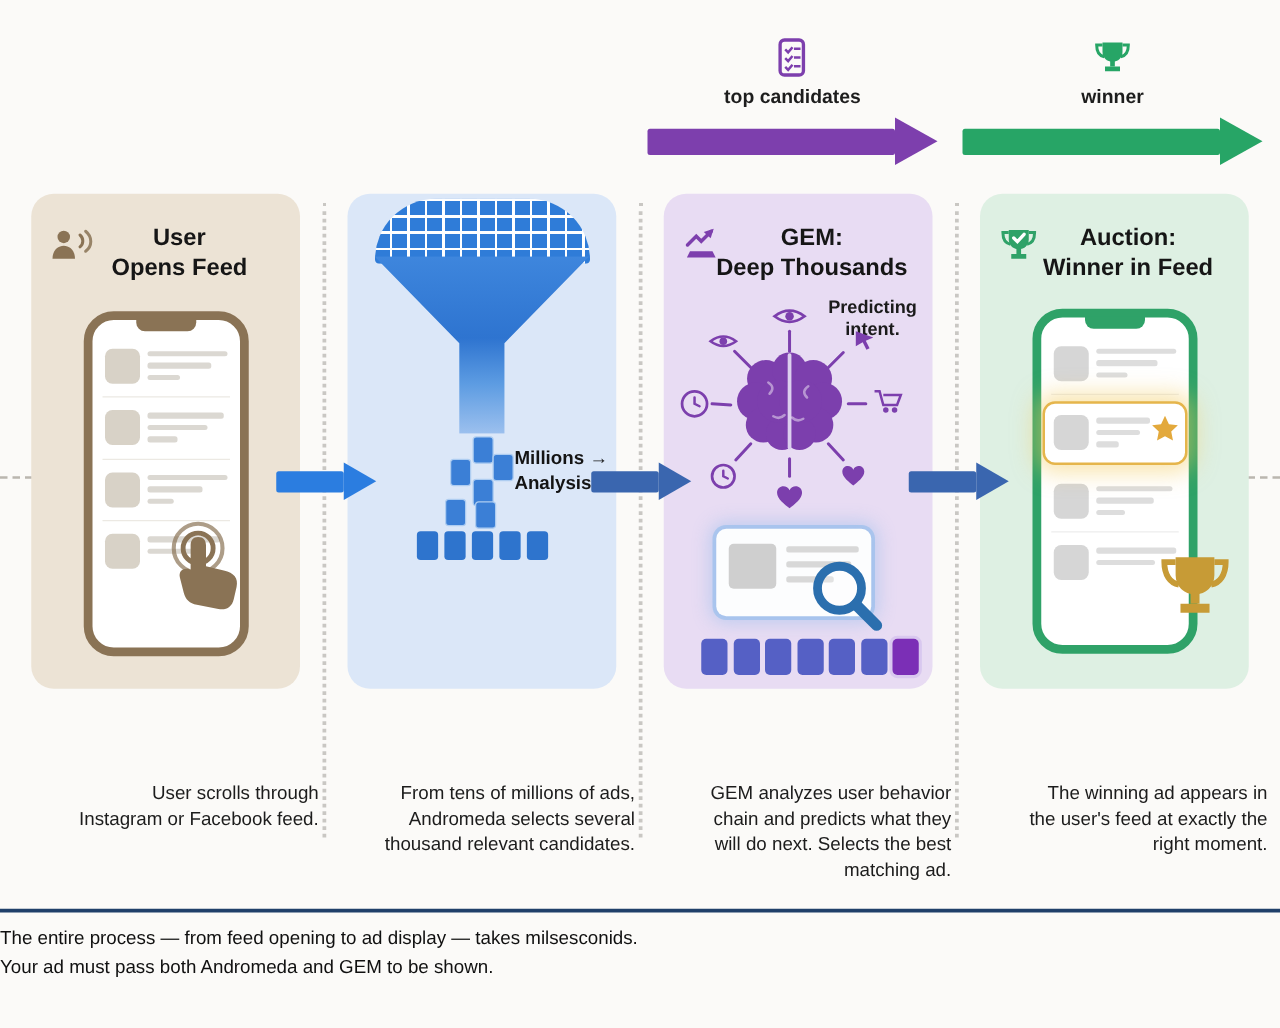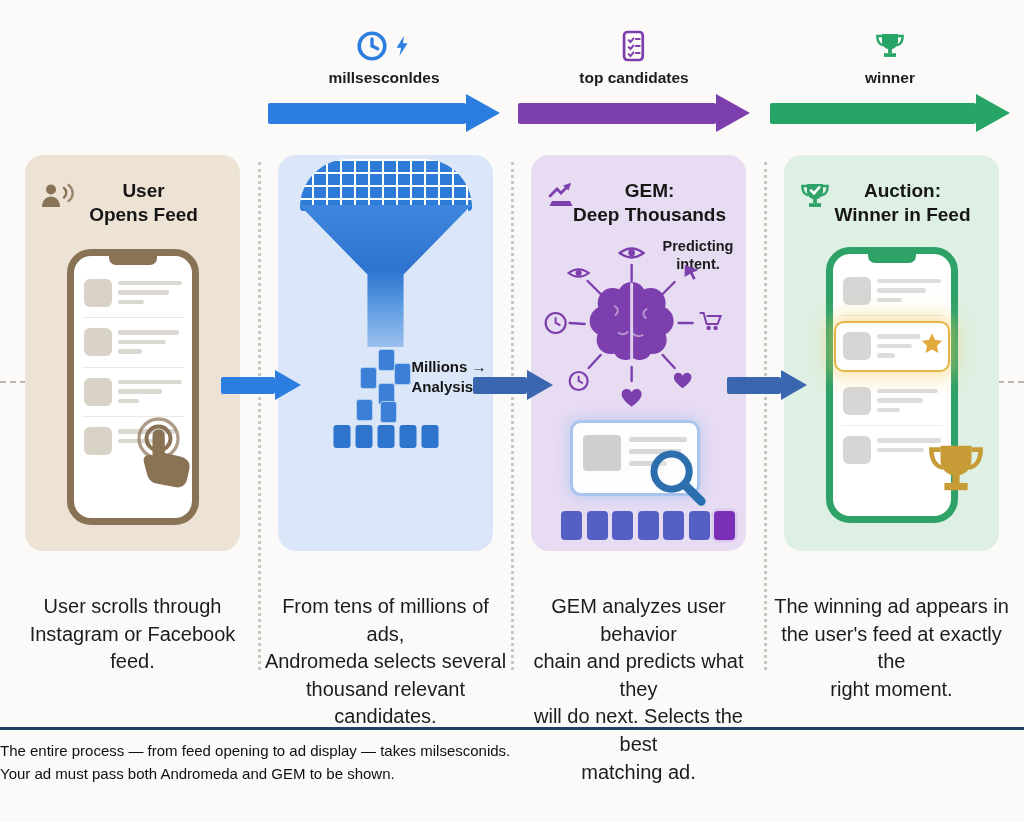--- a/index.html
+++ b/index.html
@@ -22,21 +22,21 @@
 
   
   .vsep{position:absolute;top:162px;height:508px;border-left:3px dotted #c9c7c3;}
   .edash{position:absolute;top:381px;width:26px;border-top:2px dashed #bab6af;}
 
   
   .panel{position:absolute;top:155px;width:215px;height:396px;border-radius:18px;}
   .panel-head{position:relative;padding:24px 10px 0;}
   .head-icon{position:absolute;left:15px;top:25px;}
   .head-title{font-size:19px;font-weight:700;text-align:center;line-height:1.25;color:#161616;padding-left:22px;}
-  .caption{position:absolute;top:593px;width:245px;text-align:center;font-size:20px;line-height:1.38;color:#1c1c1c;}
+  .caption{position:absolute;top:625px;width:245px;text-align:right;font-size:15px;line-height:1.38;color:#1c1c1c;}
 
   
   .phone{position:relative;width:118px;height:262px;background:#fff;border:7px solid var(--pb);border-radius:24px;margin:22px auto 0;}
   .notch{position:absolute;top:-1px;left:50%;transform:translateX(-50%);width:48px;height:10px;background:var(--pb);border-radius:0 0 7px 7px;}
   .feed{position:absolute;left:8px;right:8px;top:13px;bottom:6px;}
   .fi{display:flex;gap:6px;align-items:flex-start;padding:10px 2px 8px;border-bottom:1.5px solid var(--sep);}
   .fi:last-child{border-bottom:none;}
   .fi .th{width:28px;height:28px;border-radius:6px;background:var(--th);flex:none;}
   .fi .ls{flex:1;padding-top:2px;}
   .ls i{display:block;height:4.5px;border-radius:2px;background:var(--ln);margin-bottom:5px;}
@@ -79,36 +79,20 @@
 
   
   .footer-rule{position:absolute;left:0;right:0;top:727px;height:3px;background:#20406a;}
   .footer-text{position:absolute;top:740px;left:0;right:0;text-align:left;font-size:15px;line-height:1.5;color:#101010;}
 </style>
 </head>
 <body>
 
 <div class="canvas">
 
-  <div class="stage" style="left:268px;width:232px;--ac:#2b7de0;">
-    <div class="stage-icons">
-      <span><svg width="34" height="34" viewBox="0 0 24 24">
-            <circle cx="12" cy="12" r="9" fill="none" stroke="#2b7de0" stroke-width="2.6"></circle>
-            <path d="M12 7v5l4 2" stroke="#2b7de0" stroke-width="2.4" fill="none" stroke-linecap="round"></path>
-          </svg></span>
-      <span><svg width="22" height="32" viewBox="0 0 24 24">
-            <path d="M13 1 5 14h5l-2 9 9-14h-5z" fill="#2b7de0"></path>
-          </svg></span>
-    </div>
-    <div class="stage-label">millsesconldes</div>
-    <div class="block-arrow">
-        <span class="ab"></span>
-        <span class="ah"></span>
-      </div>
-  </div>
 
   <div class="stage" style="left:518px;width:232px;--ac:#7d3fad;">
     <div class="stage-icons">
       <span><svg width="28" height="34" viewBox="0 0 24 28">
             <rect x="3.5" y="2" width="16" height="24" rx="3" fill="none" stroke="#7d3fad" stroke-width="2.3"></rect>
             <path d="M7 8.5l2 2 3-3.5" stroke="#7d3fad" stroke-width="1.7" fill="none"></path>
             <line x1="13" y1="8" x2="17.5" y2="8" stroke="#7d3fad" stroke-width="1.7"></line>
             <path d="M7 14.5l2 2 3-3.5" stroke="#7d3fad" stroke-width="1.7" fill="none"></path>
             <line x1="13" y1="14" x2="17.5" y2="14" stroke="#7d3fad" stroke-width="1.7"></line>
             <path d="M7 20.5l2 2 3-3.5" stroke="#7d3fad" stroke-width="1.7" fill="none"></path>

